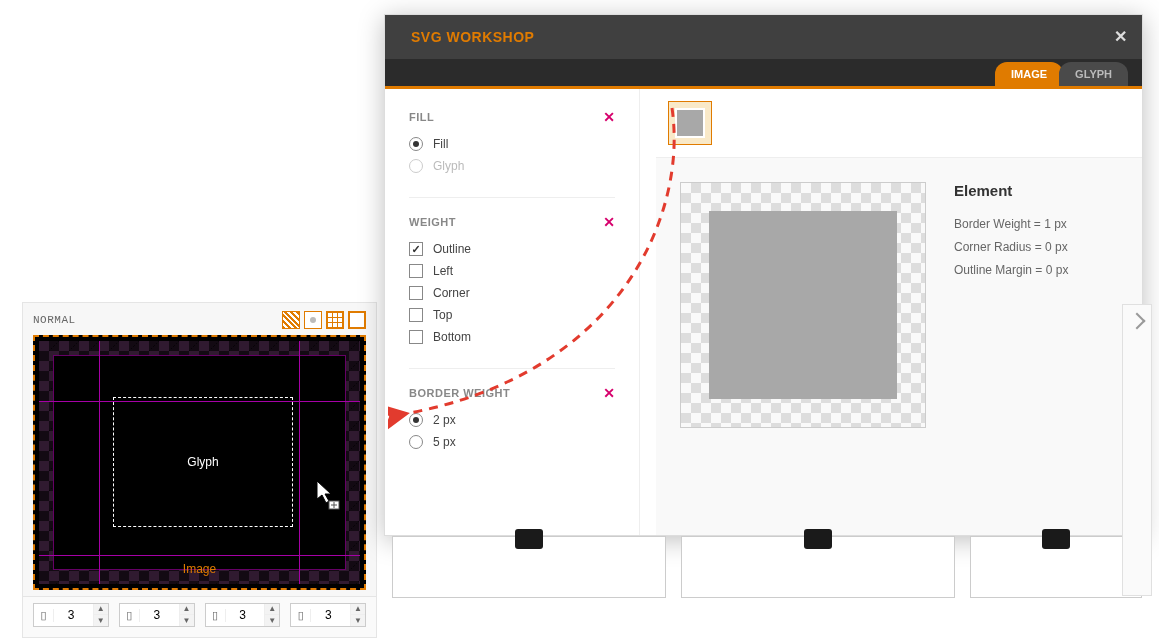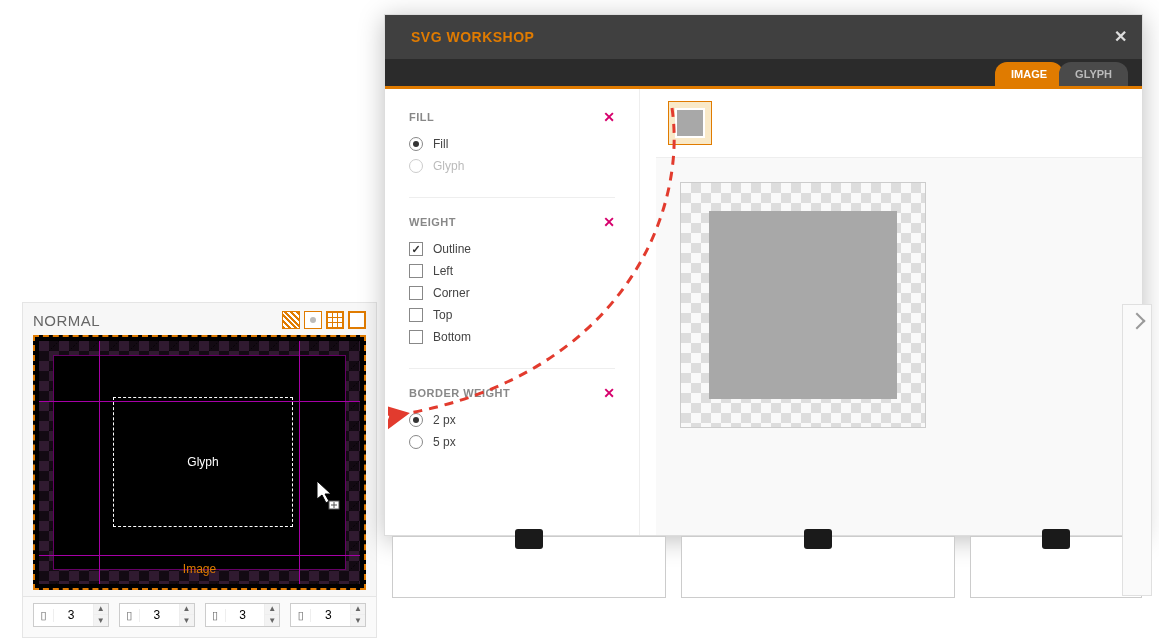--- a/index.html
+++ b/index.html
@@ -1,21 +1,21 @@
 <!DOCTYPE html>
 <html><head>
 <meta charset="utf-8">
 <style>
 * { box-sizing: border-box; margin: 0; padding: 0; }
 body { font-family: "Segoe UI", Arial, sans-serif; font-size: 13px; color: #333; background: #fff; width: 1159px; height: 643px; overflow: hidden; position: relative; }
 
 
 .left-panel { position: absolute; left: 22px; top: 302px; width: 355px; background: #f7f7f7; border: 1px solid #e5e5e5; padding: 0; }
 .left-header { display: flex; align-items: center; padding: 8px 10px 6px; }
-.prev-label { font-size: 15px; color: #666; letter-spacing: 0.5px; }
+.prev-label { font-size: 11px; color: #666; letter-spacing: 0.5px; font-family: Liberation Mono, monospace; }
 .spacer { flex: 1; }
 .pattern-btns { display: flex; gap: 4px; }
 .pattern-btn { width: 18px; height: 18px; border: 1px solid #e07b00; display: inline-block; cursor: pointer; position: relative; background: #fff; }
 .pattern-btn.hatch { background: repeating-linear-gradient(45deg, #e07b00 0 2px, #fff 2px 4px); }
 .pattern-btn.dot::after { content:""; position:absolute; left:50%; top:50%; width:6px; height:6px; background:#bbb; border-radius:50%; transform:translate(-50%,-50%); }
 .pattern-btn.grid { background:
   linear-gradient(#fff,#fff),
   repeating-linear-gradient(0deg,#e07b00 0 1px,transparent 1px 5px),
   repeating-linear-gradient(90deg,#e07b00 0 1px,transparent 1px 5px);
   background-blend-mode: normal;
@@ -259,20 +259,26 @@
     </div>
 
     <div class="main-area">
       <div class="swatch-row">
         <div class="swatch"></div>
       </div>
       <div class="preview-info">
         <div class="preview-box">
           <div class="preview-fill"></div>
         </div>
+        <div class="info-col">
+          <div class="info-title">Element</div>
+          <div class="info-line">Border Weight = 1 px</div>
+          <div class="info-line">Corner Radius = 0 px</div>
+          <div class="info-line">Outline Margin = 0 px</div>
+        </div>
       </div>
     </div>
   </div>
 </div>
 
 <svg class="arrow-svg" width="320" height="340">
   <defs>
     <marker id="ah" markerWidth="12" markerHeight="12" refX="2" refY="5" orient="auto">
       <path d="M10,0 L0,5 L10,10 L7,5 Z" fill="#e23b2e"></path>
     </marker>

